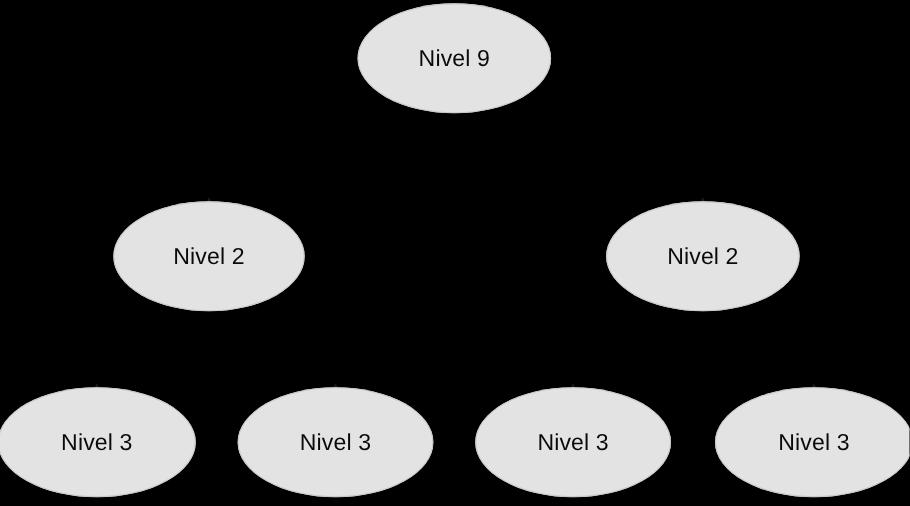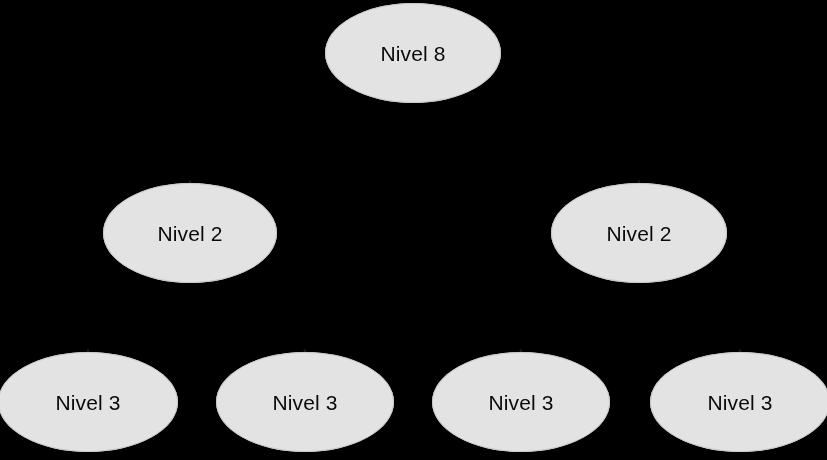--- a/index.html
+++ b/index.html
@@ -67,21 +67,21 @@
       <path d="M 190 283 C 190 317.5, 305 317.5, 305 352" fill="none" stroke="#000000" stroke-width="1"></path>
       <path d="M 302.6 353 L 305 348.4 L 307.4 353 Z" fill="#1c1c1c"></path>
       <path d="M 639 283 C 639 317.5, 521 317.5, 521 352" fill="none" stroke="#000000" stroke-width="1"></path>
       <path d="M 518.6 353 L 521 348.4 L 523.4 353 Z" fill="#1c1c1c"></path>
       <path d="M 639 283 C 639 317.5, 740 317.5, 740 352" fill="none" stroke="#000000" stroke-width="1"></path>
       <path d="M 737.6 353 L 740 348.4 L 742.4 353 Z" fill="#1c1c1c"></path>
     </svg>
 
   <div id="node-layer">
       <div class="node" style="left: 325px; top: 3px; width: 176px; height: 100px; background: rgb(227, 227, 227); box-shadow: rgb(201, 201, 201) 0px 0px 0px 1px inset;">
-        <span class="node-label" style="color: rgb(10, 10, 10);">Nivel 8</span>
+        <span class="node-label" style="color: rgb(10, 10, 10);">Nivel 9</span>
       </div>
       <div class="node" style="left: 103px; top: 183px; width: 174px; height: 100px; background: rgb(227, 227, 227); box-shadow: rgb(201, 201, 201) 0px 0px 0px 1px inset;">
         <span class="node-label" style="color: rgb(10, 10, 10);">Nivel 2</span>
       </div>
       <div class="node" style="left: 551px; top: 183px; width: 176px; height: 100px; background: rgb(227, 227, 227); box-shadow: rgb(201, 201, 201) 0px 0px 0px 1px inset;">
         <span class="node-label" style="color: rgb(10, 10, 10);">Nivel 2</span>
       </div>
       <div class="node" style="left: -2px; top: 352px; width: 180px; height: 100px; background: rgb(227, 227, 227); box-shadow: rgb(201, 201, 201) 0px 0px 0px 1px inset;">
         <span class="node-label" style="color: rgb(10, 10, 10);">Nivel 3</span>
       </div>

